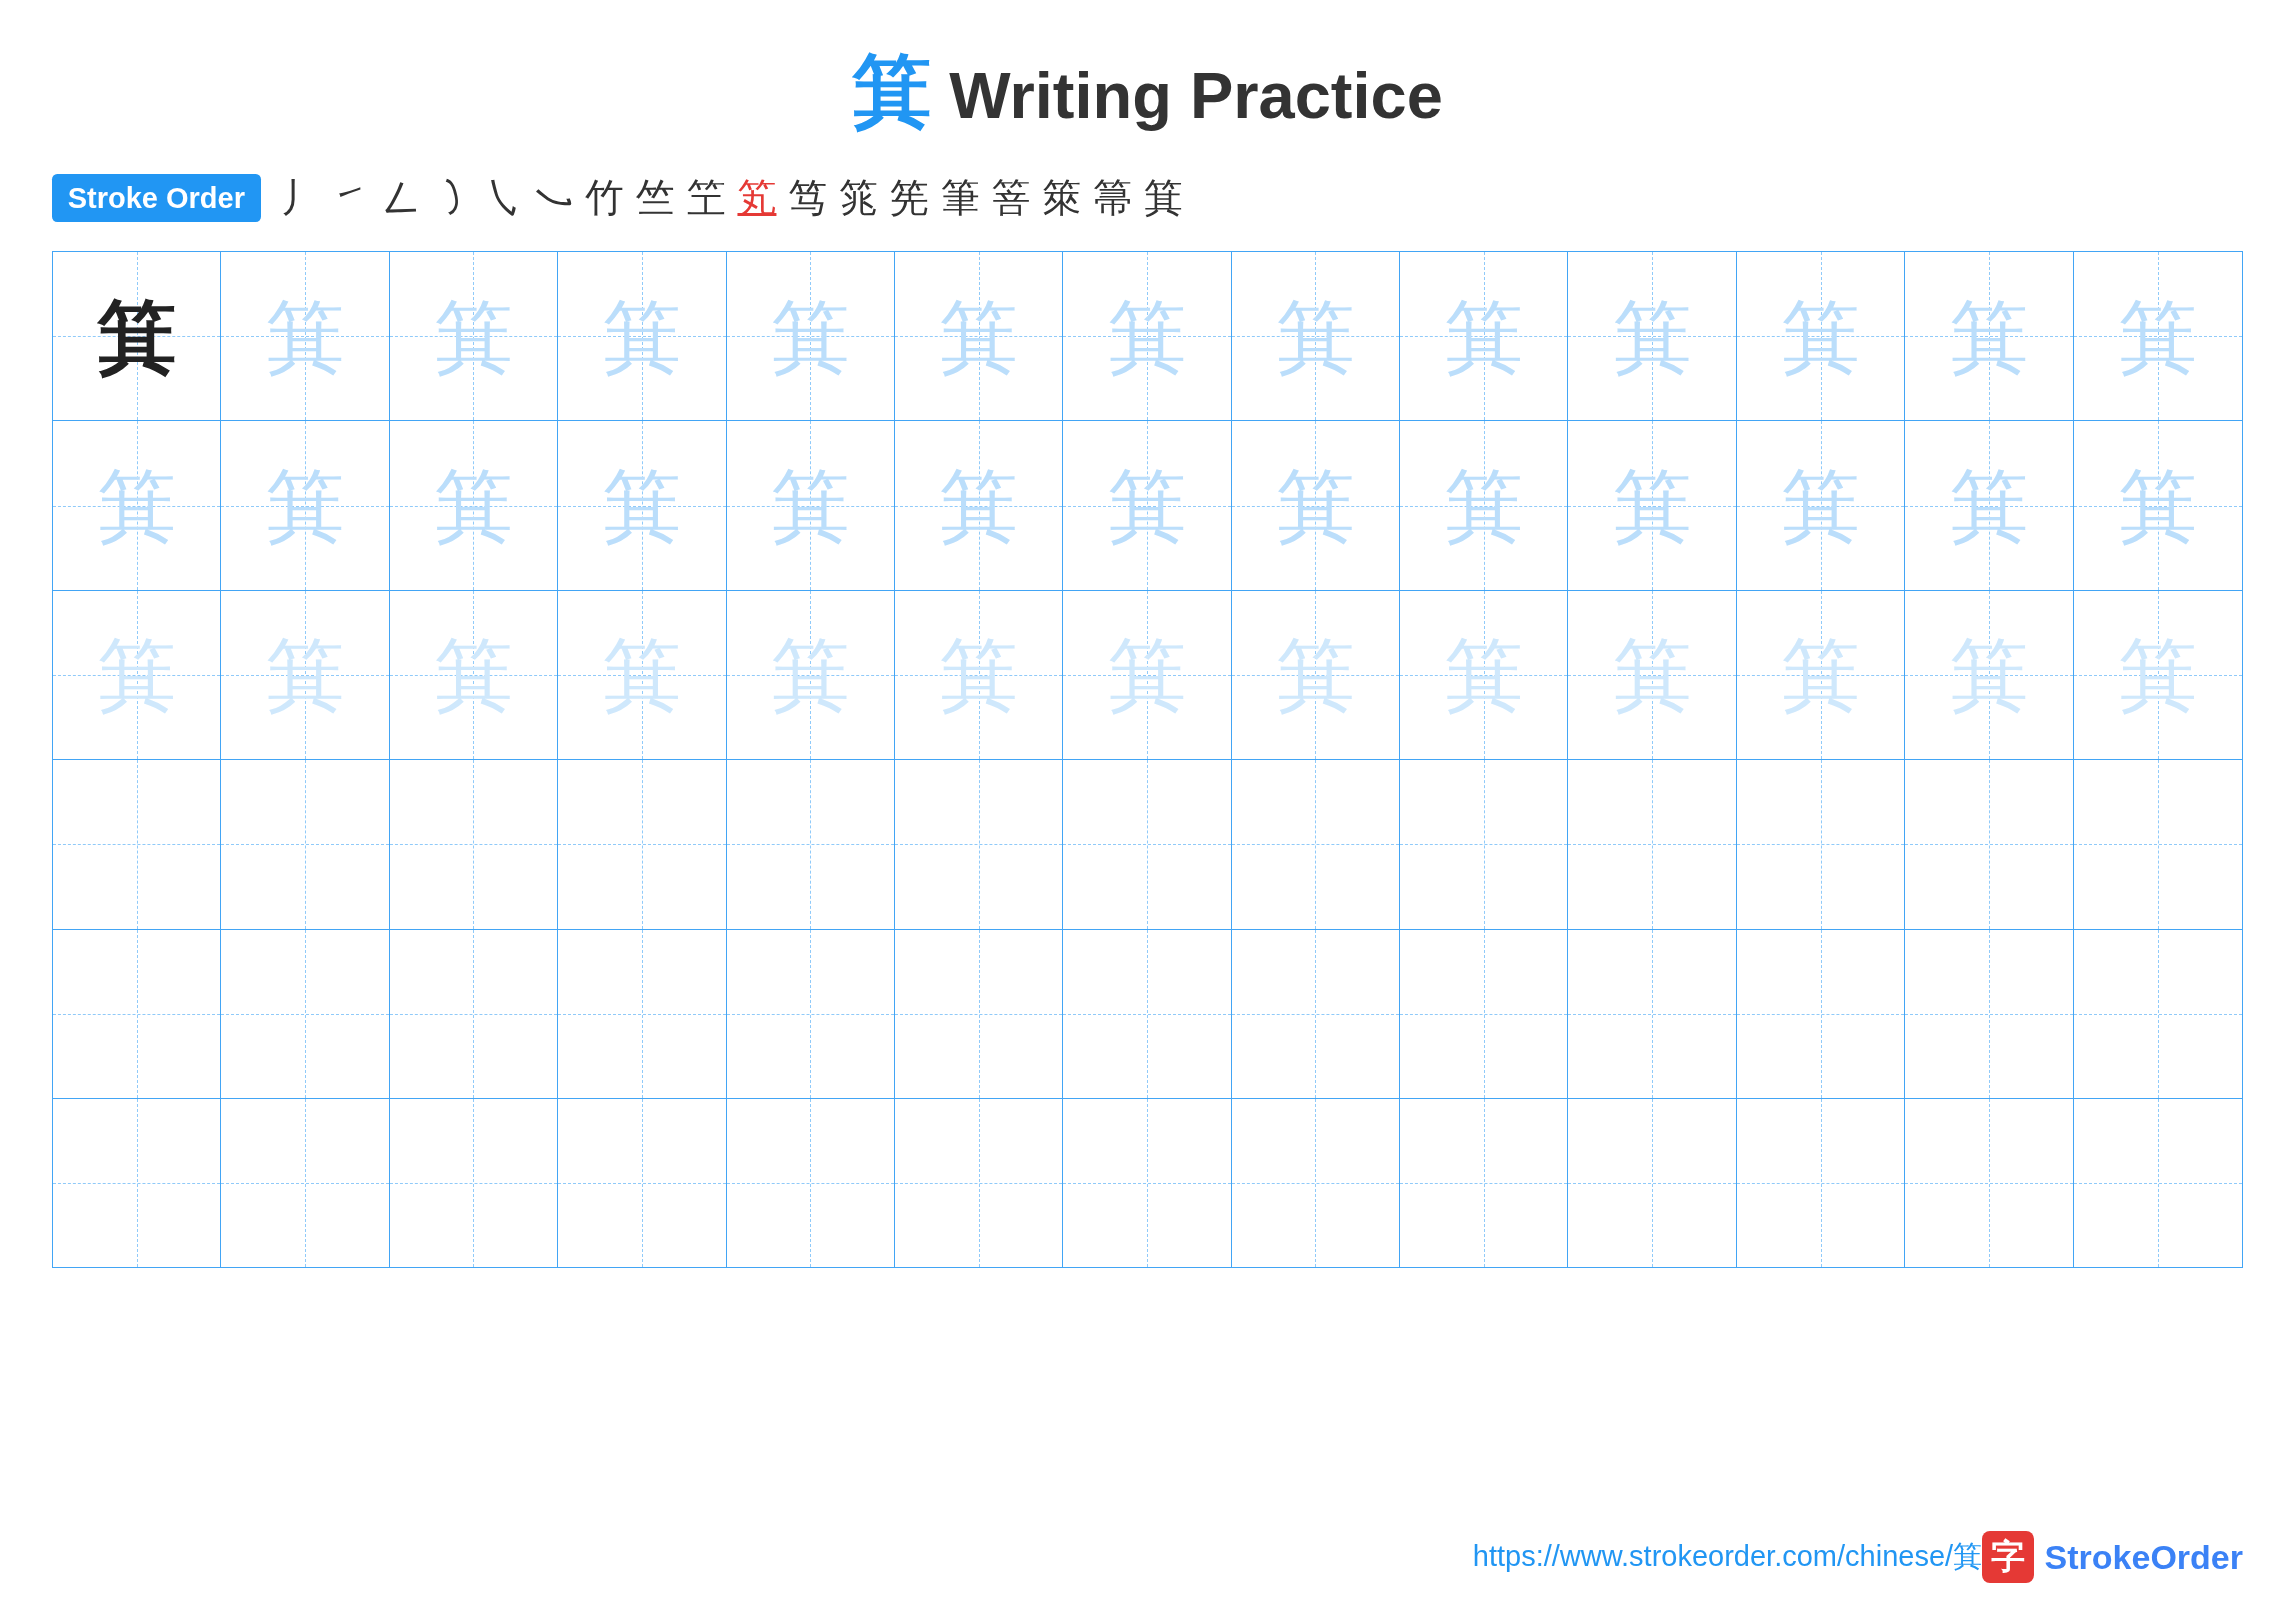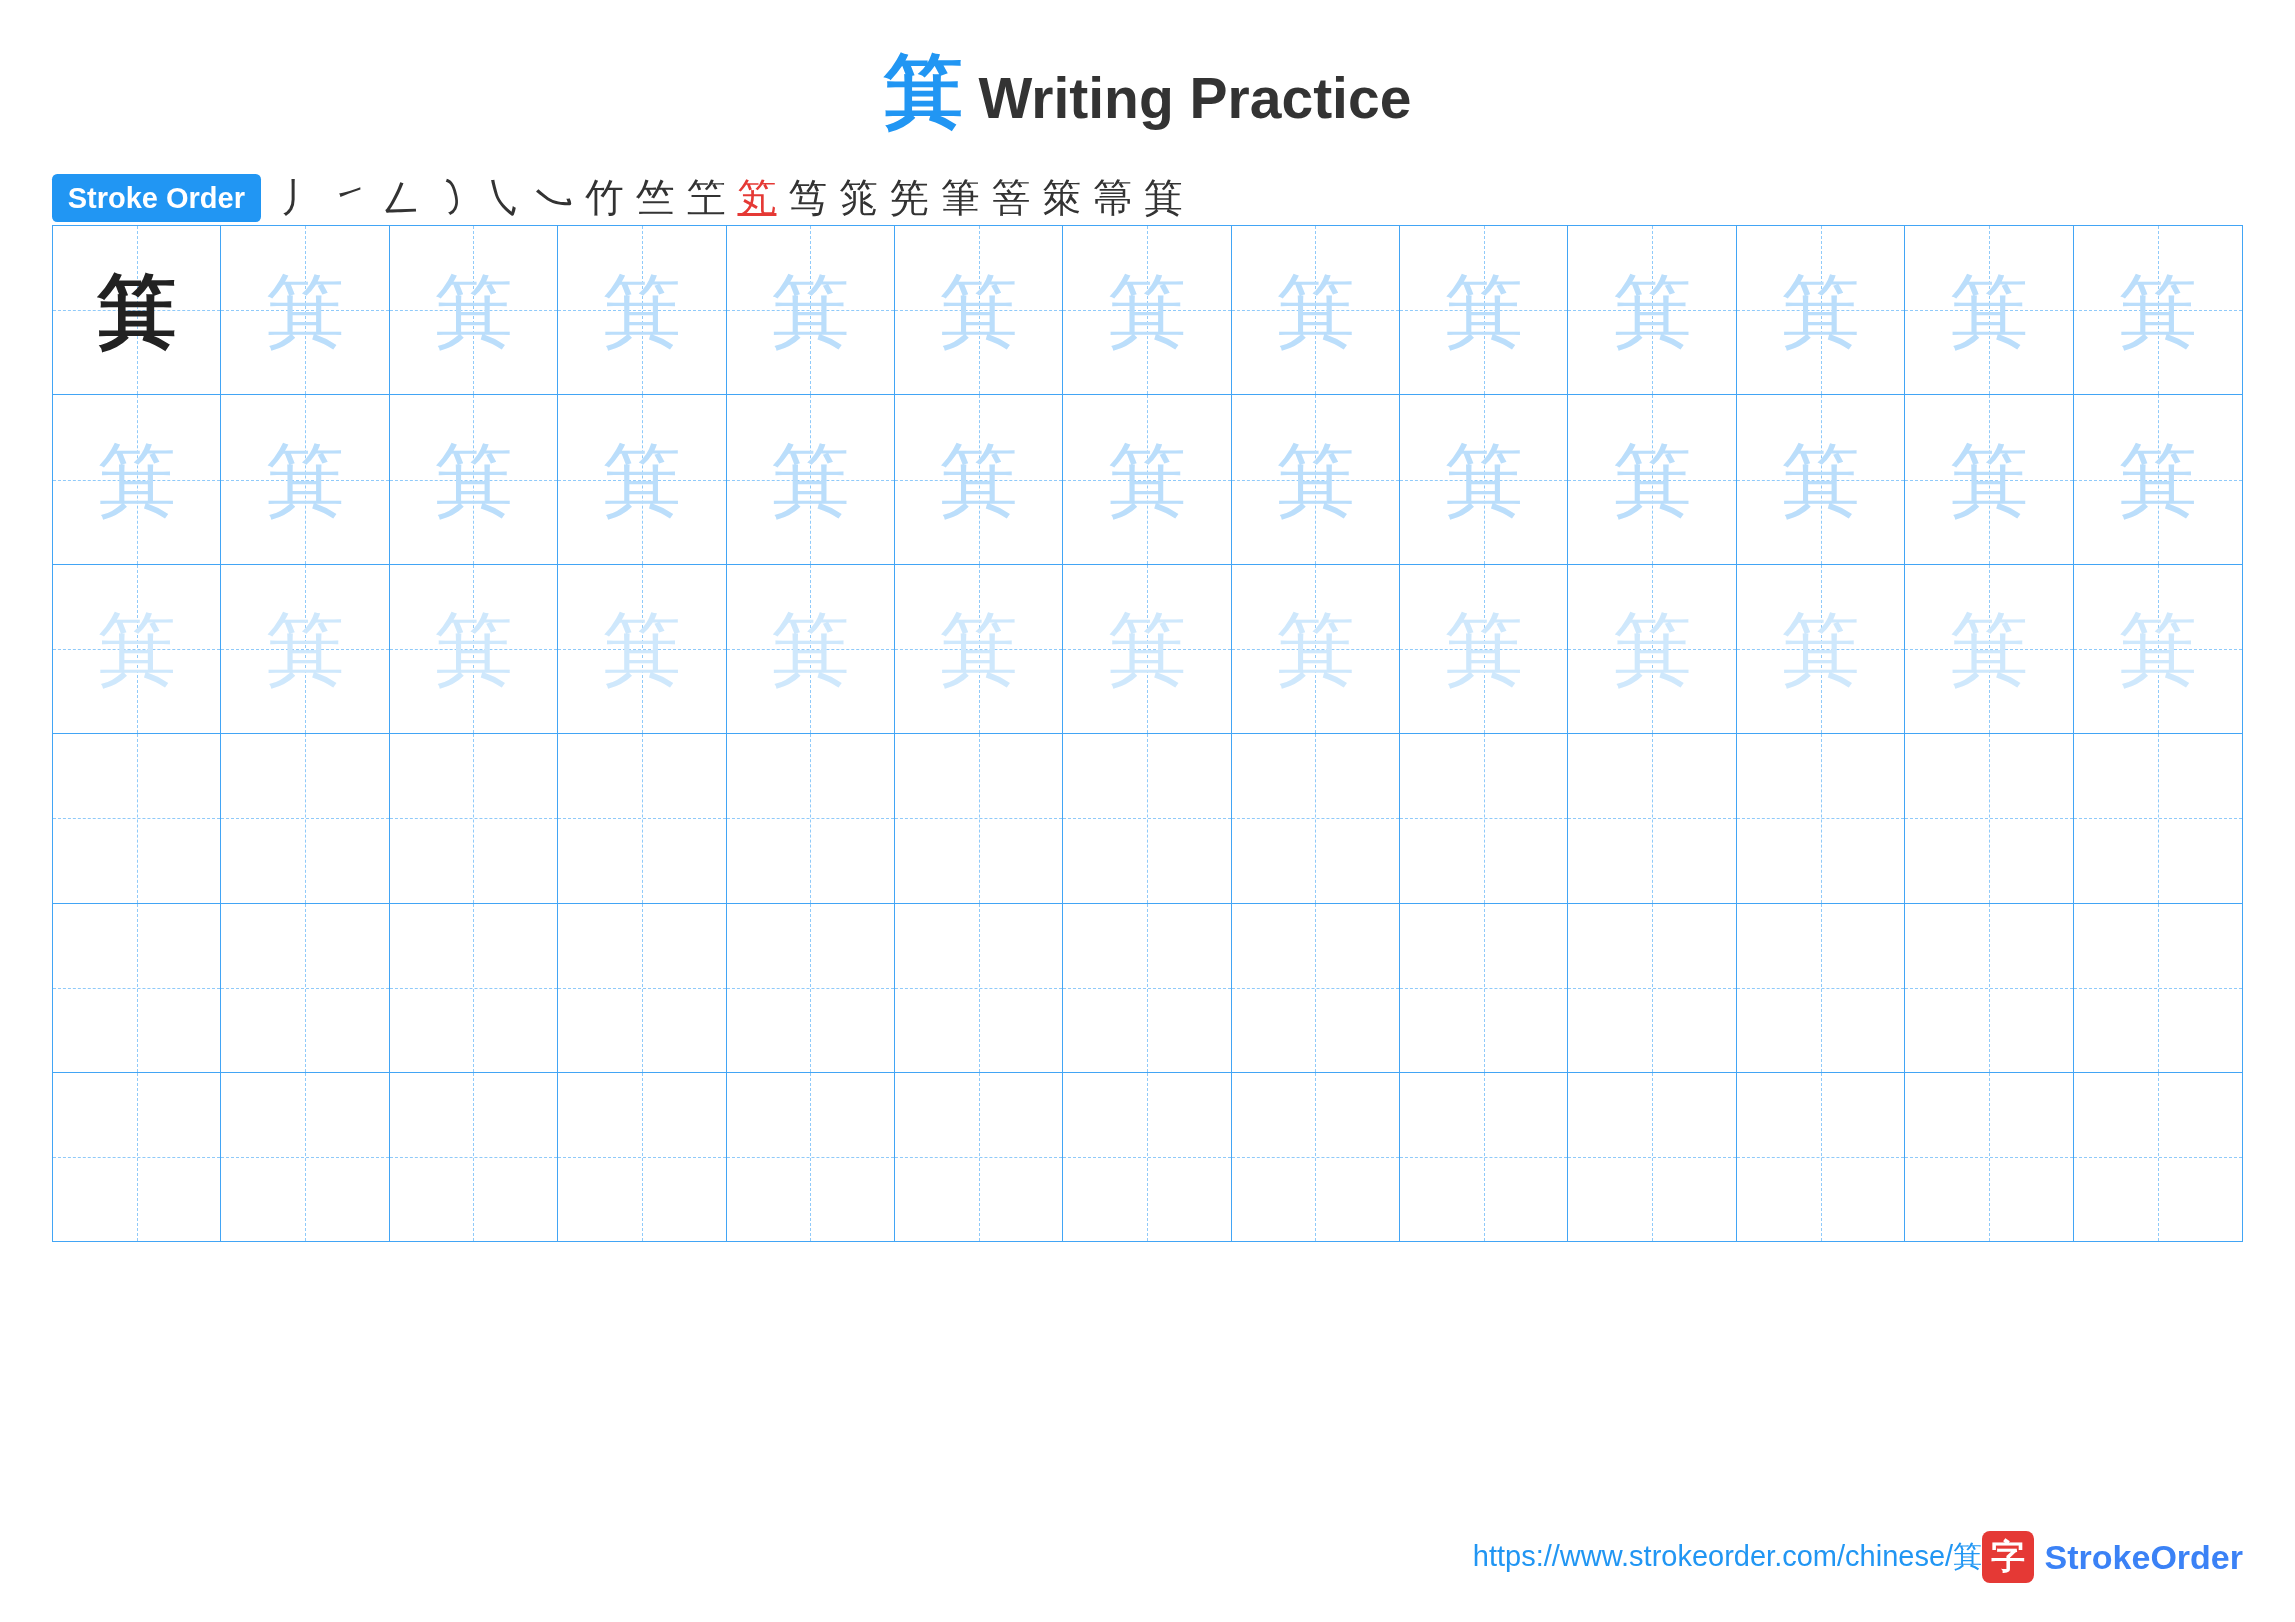--- a/index.html
+++ b/index.html
@@ -17,28 +17,29 @@
       padding-top: 39px;
       margin-bottom: 26px;
     }
     .page-title span.char {
       color: #2196F3;
       font-size: 79px;
       font-weight: bold;
     }
     .page-title span.text {
       color: #333;
-      font-size: 57px;
+      font-size: 65px;
       font-weight: bold;
     }
 
     .stroke-order-row {
       display: flex;
       align-items: center;
       padding: 0 52px;
+      margin-bottom: 26px;
       gap: 19.6px;
     }
     .stroke-order-badge {
       background: #2196F3;
       color: white;
       font-size: 29px;
       font-weight: bold;
       padding: 7.9px 15.7px;
       border-radius: 5.2px;
       white-space: nowrap;

